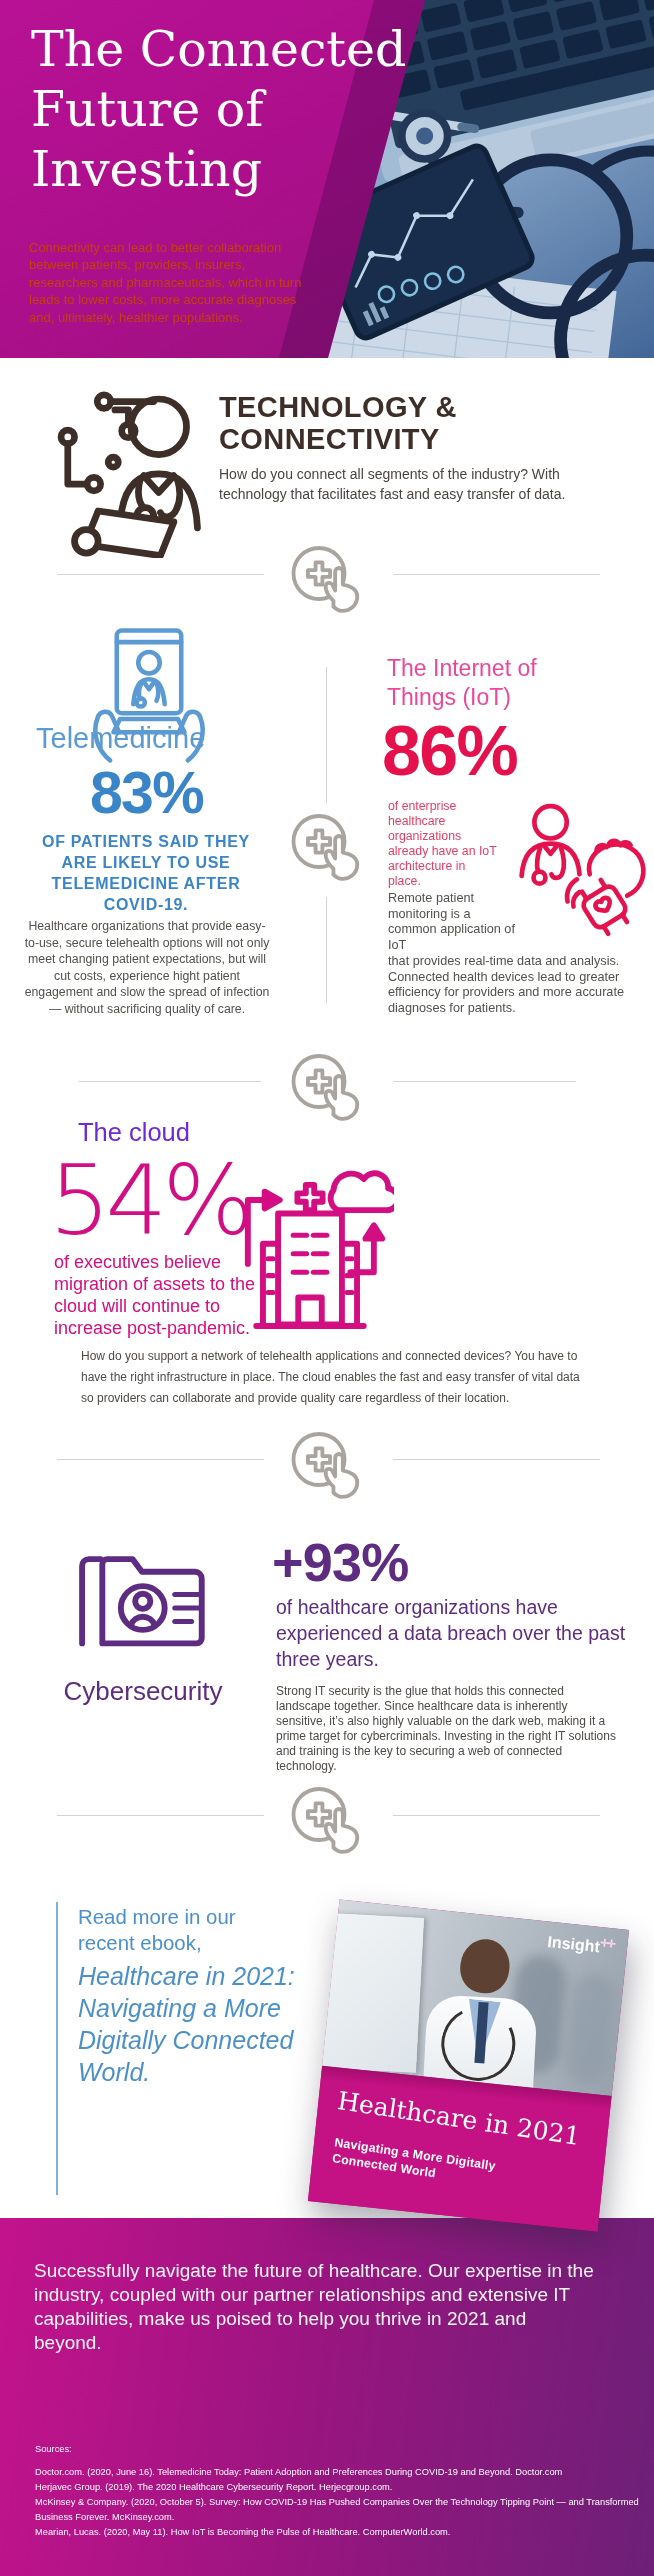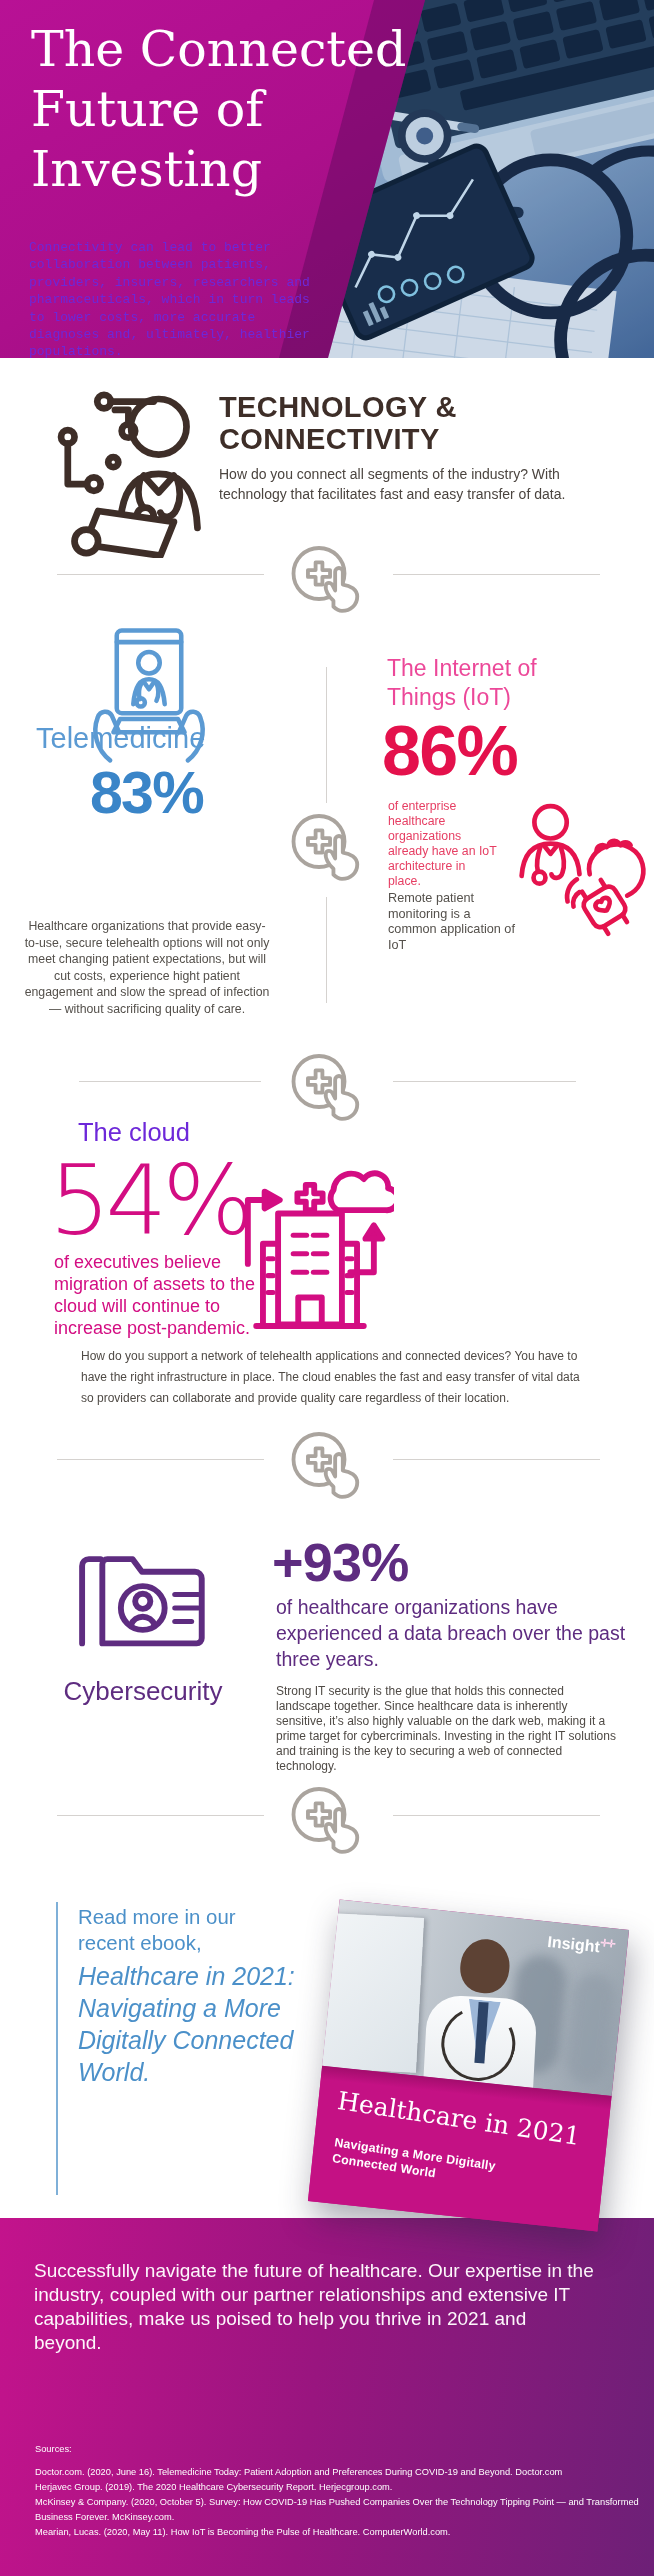--- a/index.html
+++ b/index.html
@@ -13,21 +13,21 @@
   .hero-magenta{position:absolute;top:0;left:0;width:654px;height:358px;
     background:linear-gradient(150deg,#b81195 0%,#ac0f8b 45%,#8e1377 100%);
     -webkit-clip-path:polygon(0 0,425px 0,328px 358px,0 358px);
     clip-path:polygon(0 0,425px 0,328px 358px,0 358px);}
   .hero-wedge{position:absolute;top:0;left:0;width:654px;height:358px;
     background:rgba(62,6,74,.33);
     -webkit-clip-path:polygon(425px 0,374px 0,279px 358px,328px 358px);
     clip-path:polygon(425px 0,374px 0,279px 358px,328px 358px);}
   .hero-title{left:31px;top:20.4px;color:#fff;font-family:"DejaVu Serif",serif;
     font-size:49px;line-height:60px;font-weight:400;}
-  .hero-intro{left:29px;top:239px;width:286px;color:#6d28d9;font-size:13px;line-height:17.4px;font-family:Liberation Mono, monospace;}
+  .hero-intro{left:29px;top:239px;width:286px;color:#c2410c;font-size:13px;line-height:17.4px;}
 
   
   .tech-icon{left:56px;top:384px;width:160px;height:174px;}
   .tech-h{left:219px;top:391px;font-size:29px;line-height:32px;font-weight:700;
     color:#3e2e28;letter-spacing:0.4px;}
   .tech-sub{left:219px;top:465px;width:384px;font-size:14px;line-height:19.5px;color:#4b443f;}
 
   
   .dline{background:#d5d2cf;height:0.8px;}
   .dvicon{width:85px;height:82px;}
@@ -271,20 +271,21 @@
       <path d="M66,66 C62,74 62,80 64,86"></path>
         <circle cx="65" cy="90" r="5"></circle>
       <path d="M84,66 C87,74 87,82 84,88"></path>
       <path d="M40,110 H110 L118,126 H32 z"></path>
       <path d="M28,160 C12,148 6,126 13,108 C16,100 26,99 30,106 L38,124"></path>
       <path d="M122,160 C138,148 144,126 137,108 C134,100 124,99 120,106 L112,124"></path>
     </g>
   </svg>
   <div class="abs tm-label">Telemedicine</div>
   <div class="abs tm-stat">83%</div>
+  <div class="abs tm-cap">OF PATIENTS SAID THEY ARE LIKELY TO USE TELEMEDICINE AFTER COVID-19.</div>
   <div class="abs tm-body">Healthcare organizations that provide easy-to-use, secure telehealth options will not only meet changing patient expectations, but will cut costs, experience hight patient engagement and slow the spread of infection — without sacrificing quality of care.</div>
 
   <div class="abs vline" style="left:326px;top:667px;height:136px;"></div>
   <div class="abs vline" style="left:326px;top:897px;height:106px;"></div>
   <svg class="abs dvicon" style="left:285px;top:809px;" viewBox="0 0 100 96">
     <circle class="st" cx="40" cy="38" r="30"></circle>
     <path class="st" d="M36,25 h8 v9 h9 v8 h-9 v9 h-8 v-9 h-9 v-8 h9 z"></path>
     <path class="hand" d="M57,70 c-6,-5 -10,-13 -9,-18 1,-4 6,-4 8,0 l3,6 V36 a4.5,4.5 0 0 1 9,0 v15 c9,1 17,6 17,14 0,10 -8,17 -18,17 -4,0 -7,-2 -10,-5 z"></path>
   </svg>
 
@@ -309,20 +310,21 @@
         <path d="M100,106 v-10"></path>
           <path d="M126,106 v-10"></path>
         <path d="M100,144 v10"></path>
           <path d="M126,144 v10"></path>
       </g>
       <path d="M70,118 a24,24 0 0 1 11,-26"></path>
       <path d="M77,124 a15,15 0 0 1 7,-17"></path>
     </g>
   </svg>
   <div class="abs iot-b1">Remote patient monitoring is a common application of IoT</div>
+  <div class="abs iot-b2">that provides real-time data and analysis. Connected health devices lead to greater efficiency for providers and more accurate diagnoses for patients.</div>
 
   <div class="abs dline" style="left:79px;top:1081px;width:182px;"></div>
   <div class="abs dline" style="left:393px;top:1081px;width:183px;"></div>
   <svg class="abs dvicon" style="left:285px;top:1049px;" viewBox="0 0 100 96">
     <circle class="st" cx="40" cy="38" r="30"></circle>
     <path class="st" d="M36,25 h8 v9 h9 v8 h-9 v9 h-8 v-9 h-9 v-8 h9 z"></path>
     <path class="hand" d="M57,70 c-6,-5 -10,-13 -9,-18 1,-4 6,-4 8,0 l3,6 V36 a4.5,4.5 0 0 1 9,0 v15 c9,1 17,6 17,14 0,10 -8,17 -18,17 -4,0 -7,-2 -10,-5 z"></path>
   </svg>
 
   <div class="abs cl-h">The cloud</div>

